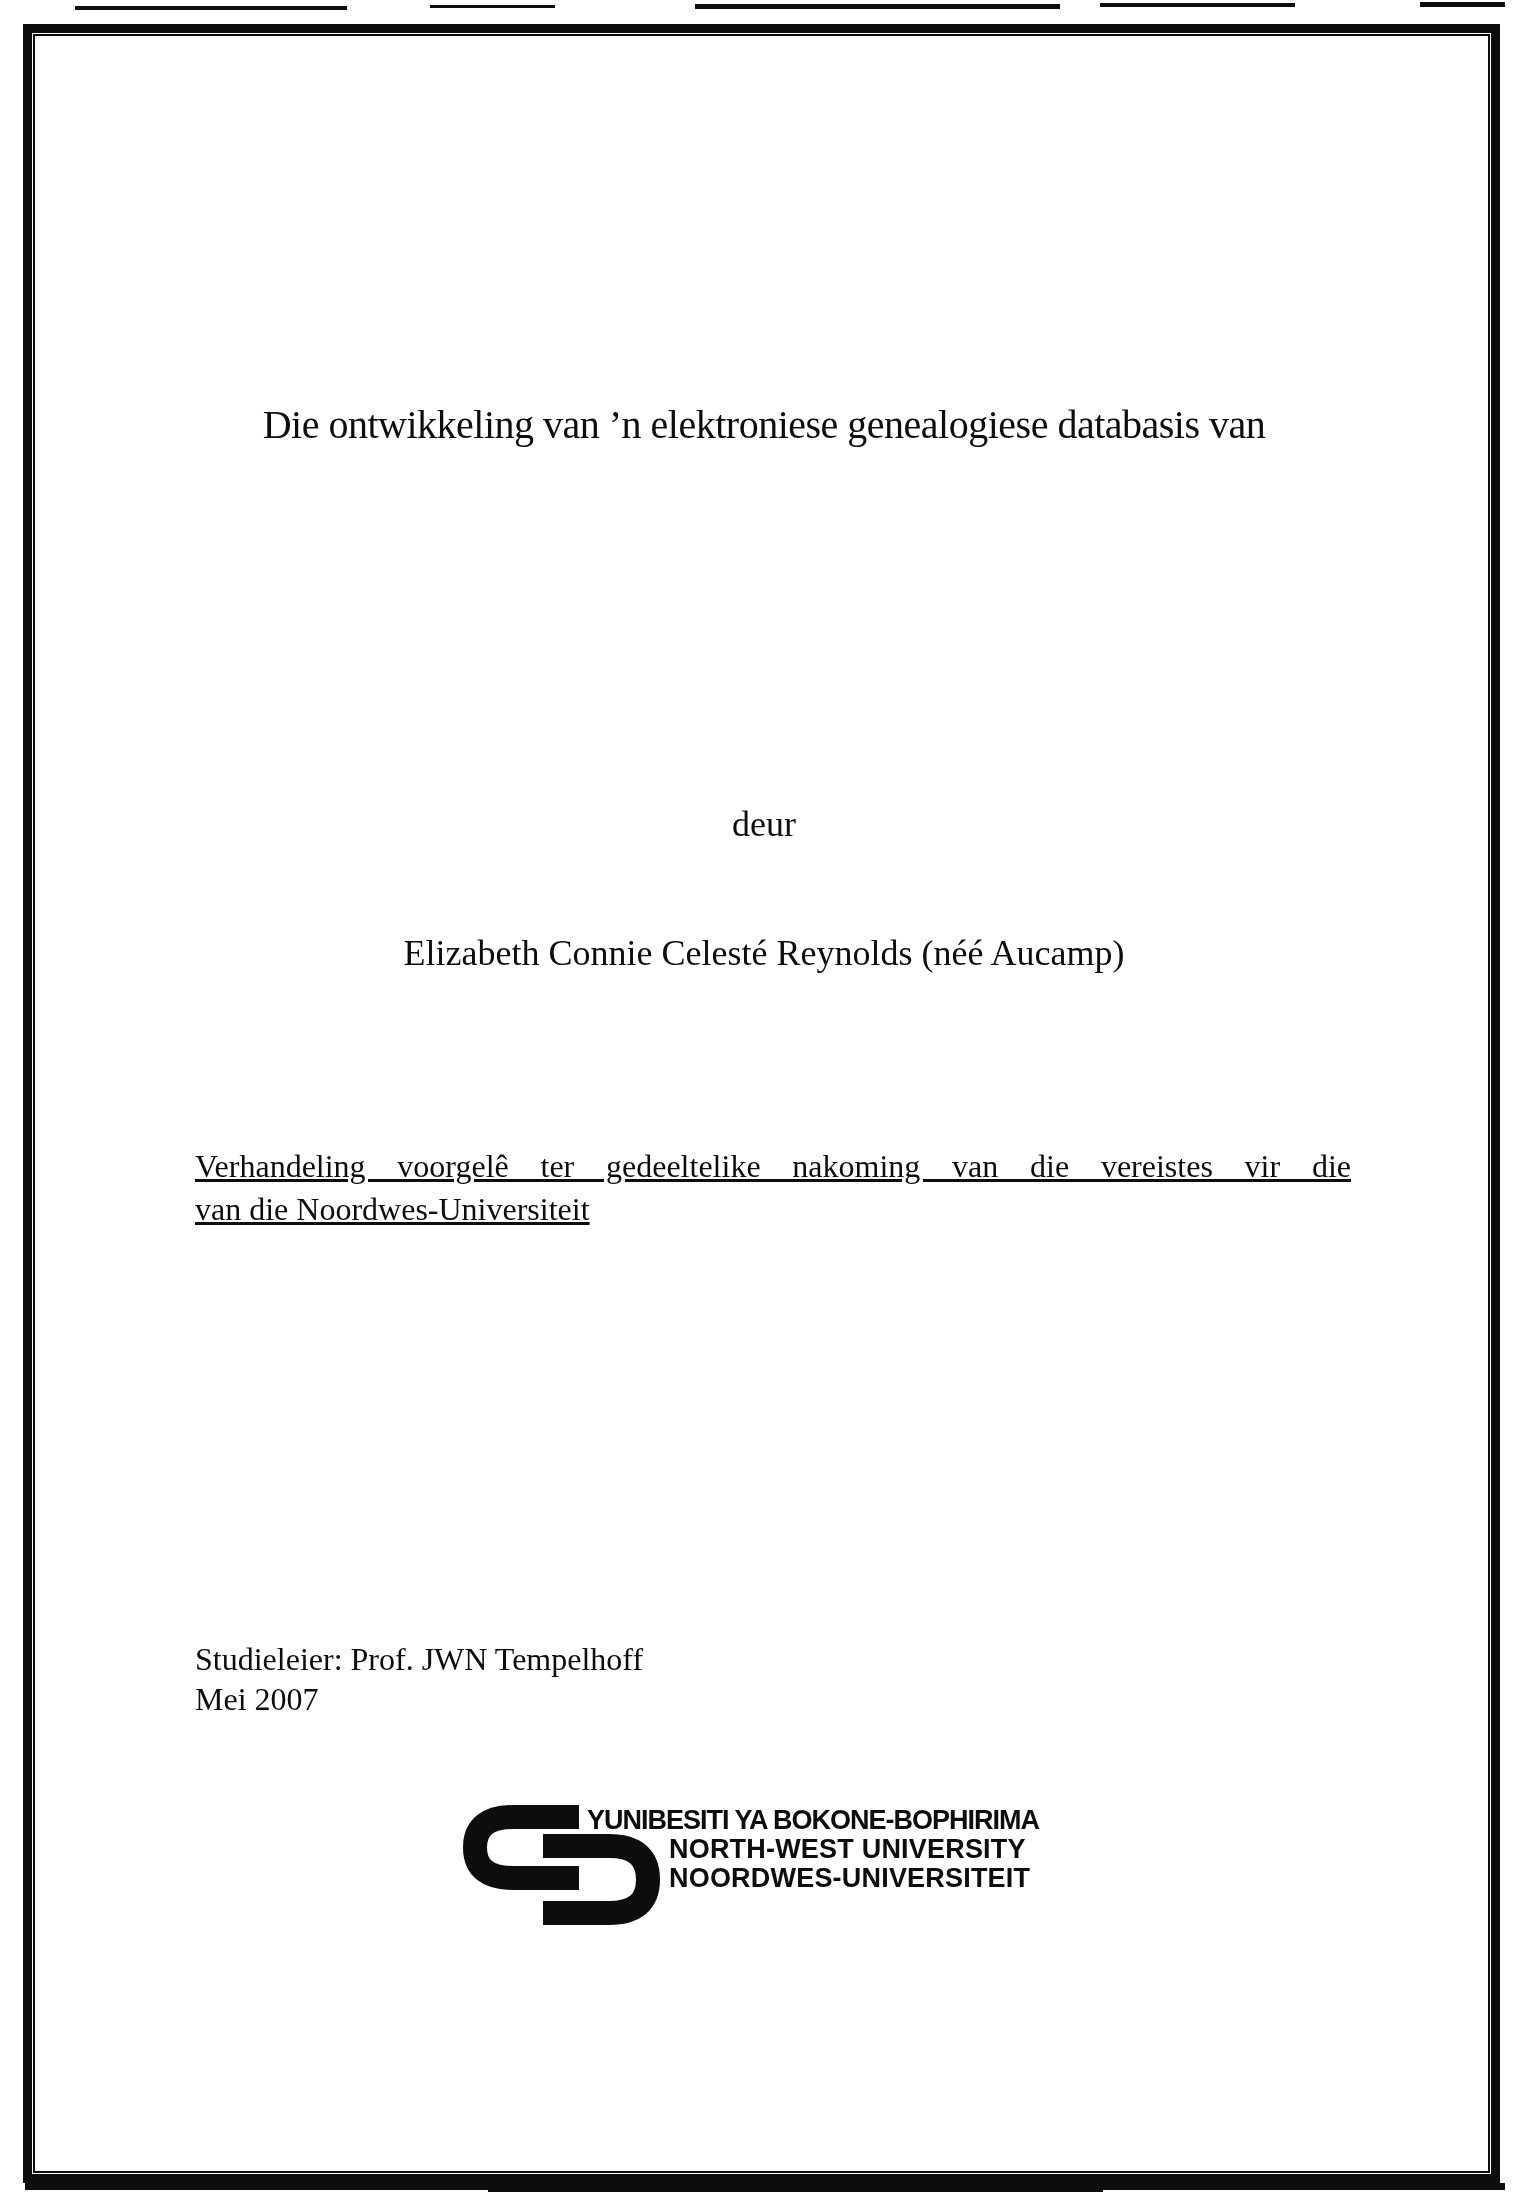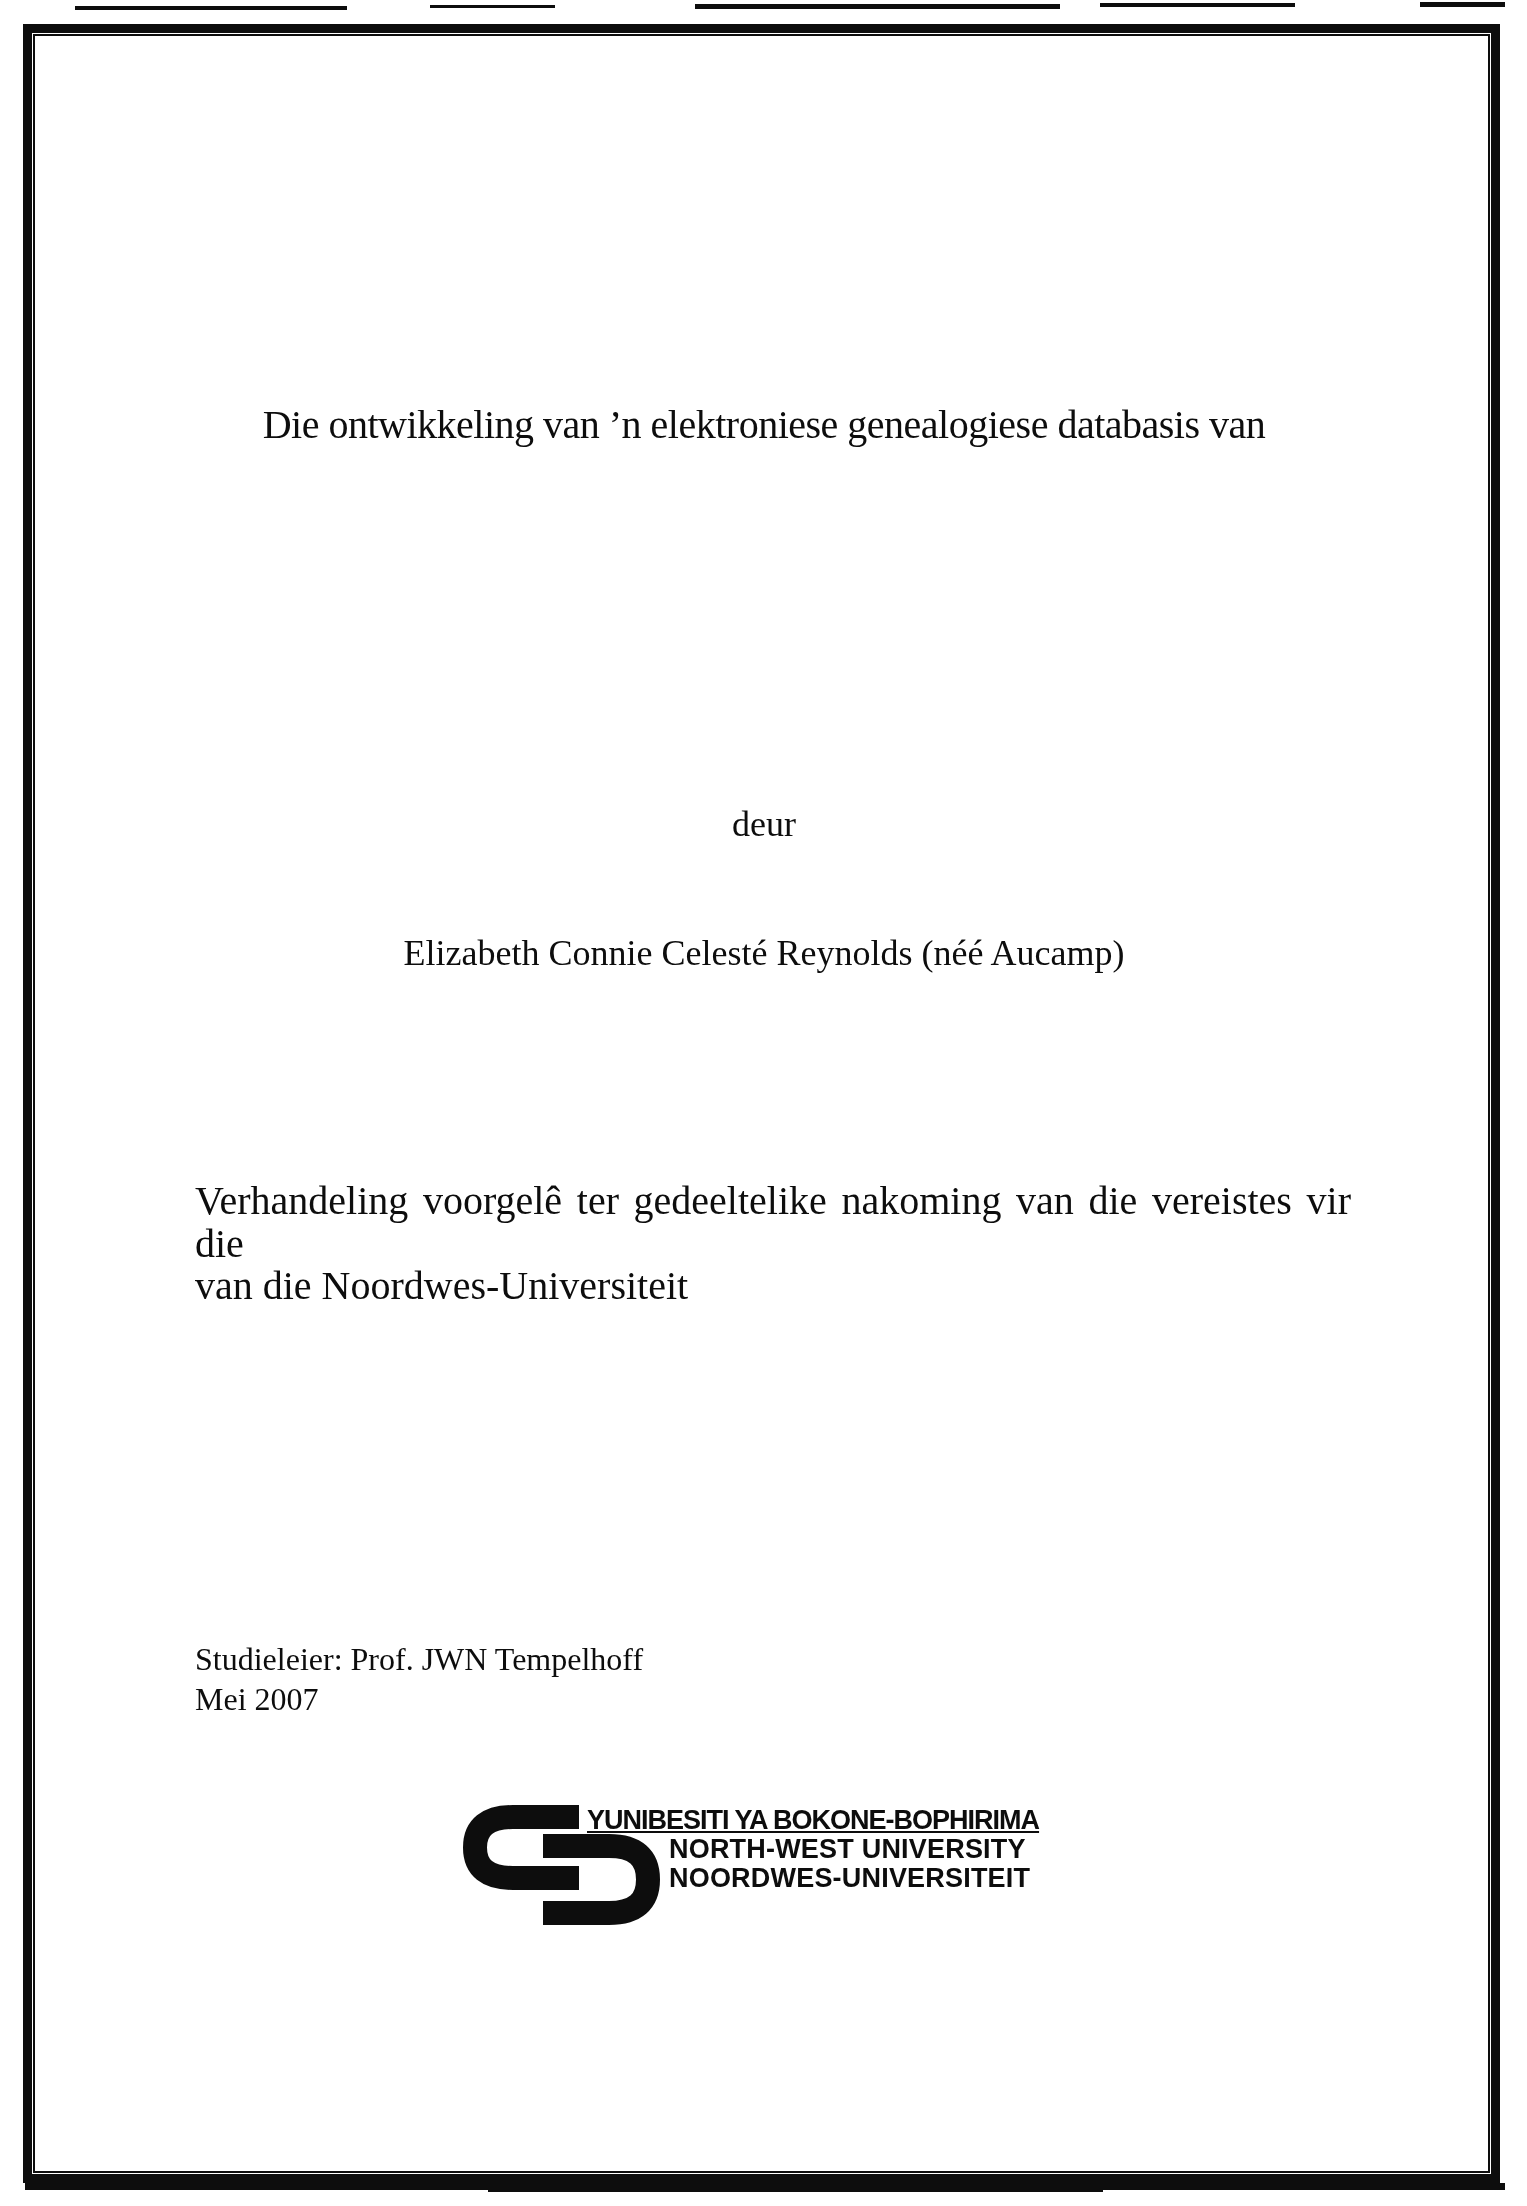--- a/index.html
+++ b/index.html
@@ -61,24 +61,25 @@
     position: absolute;
     left: 184px; top: 934px;
     width: 1160px;
     font-size: 36px;
     line-height: 38px;
     text-align: center;
     white-space: nowrap;
   }
   .statement {
     position: absolute;
-    left: 195px; top: 1180px;
+    left: 195px; top: 1145px;
     width: 1156px;
-    font-size: 40px;
+    font-size: 32px;
     line-height: 42.5px;
+    text-decoration: underline;
   }
   .justify { text-align: justify; text-align-last: justify; }
   .statement em { font-style: italic; }
   .supervisor {
     position: absolute;
     left: 195px; top: 1639px;
     font-size: 32px;
     line-height: 40px;
   }
   .logo {
@@ -89,21 +90,21 @@
   .logo-mark { position: absolute; left: 0; top: 0; color: var(--ink); }
   .logo-text {
     position: absolute;
     left: 124px; top: 1px;
     font-family: "Liberation Sans", "DejaVu Sans", sans-serif;
     font-weight: 700;
     font-size: 27px;
     line-height: 29px;
     white-space: nowrap;
   }
-  .lt1 { letter-spacing: -1px; text-decoration: underline; }
+  .lt1 { letter-spacing: -1px; }
   .lt2 { margin-left: 82px; letter-spacing: 0.2px; }
 </style>
 </head>
 <body>
 
 <div class="page">
 
   <div class="artifact a1"></div>
   <div class="artifact a2"></div>
   <div class="artifact a3"></div>

